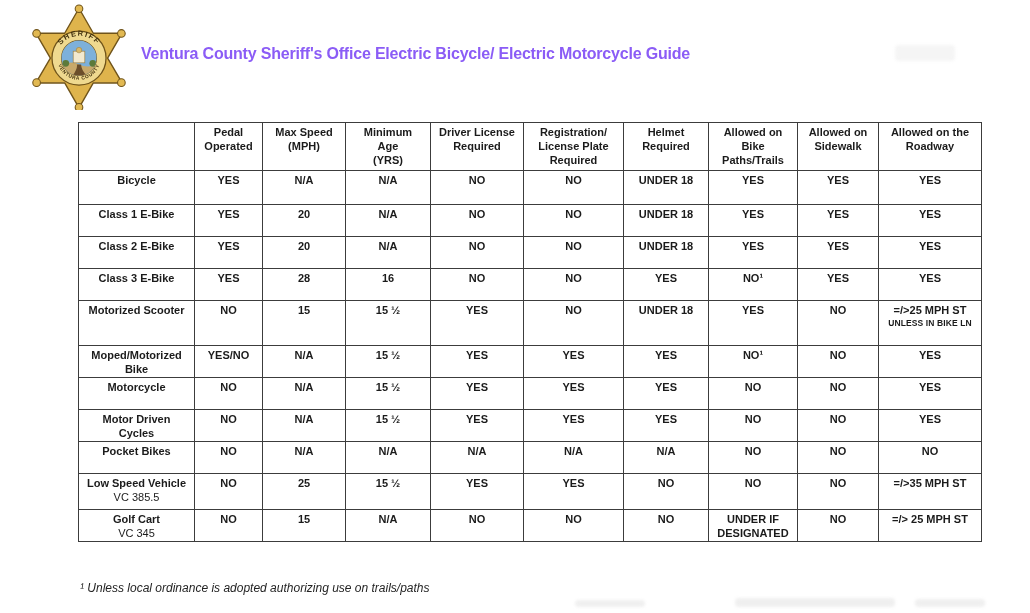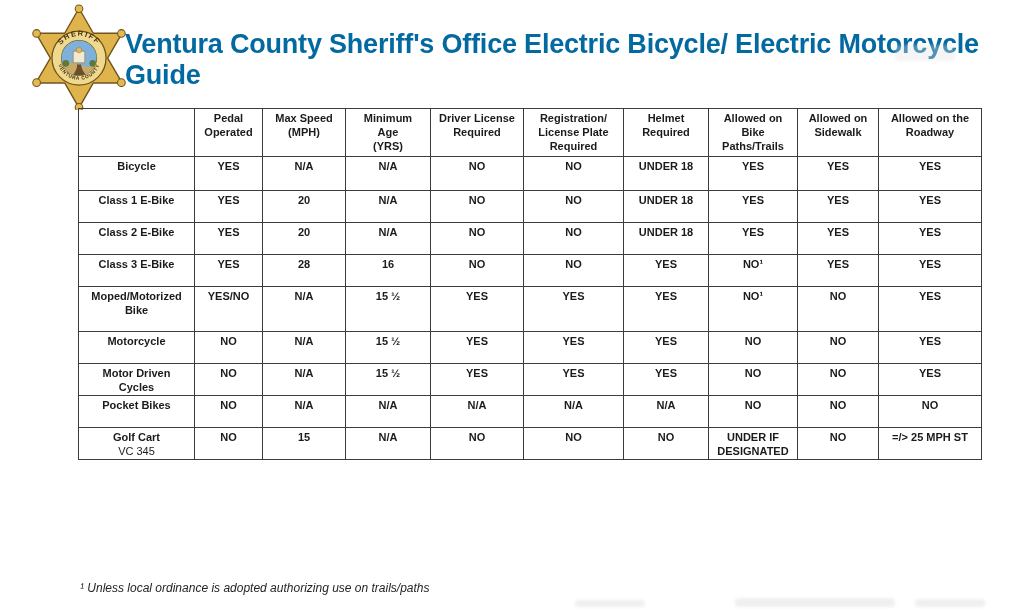--- a/index.html
+++ b/index.html
@@ -12,28 +12,28 @@
   }
 
   
   .badge {
     position:absolute; left:26px; top:4px;
     width:106px; height:106px;
   }
   .title {
     position:absolute; left:123px; top:27px;
     width:880px;
-    font-size:27px; font-weight:bold; color:#0369a1;
+    font-size:16px; font-weight:bold; color:#8b5cf6;
     letter-spacing:-0.2px;
-    margin:2px;
+    margin:18px;
   }
 
   
   table.guide {
-    position:absolute; left:78px; top:108px;
+    position:absolute; left:78px; top:122px;
     width:903px;
     border-collapse:collapse;
     table-layout:fixed;
     padding-left:16px;
   }
   .guide th, .guide td {
     border:1.6px solid #3c3c3c;
     font-weight:bold;
     font-size:11px;
     line-height:1.25;
@@ -201,20 +201,32 @@
           <td>28</td>
           <td>16</td>
           <td>NO</td>
           <td>NO</td>
           <td>YES</td>
           <td>NO¹</td>
           <td>YES</td>
           <td>YES</td>
         </tr>
         <tr>
+          <th>Motorized Scooter</th>
+          <td>NO</td>
+          <td>15</td>
+          <td>15 ½</td>
+          <td>YES</td>
+          <td>NO</td>
+          <td>UNDER 18</td>
+          <td>YES</td>
+          <td>NO</td>
+          <td>=/&gt;25 MPH ST<div class="cell-note">UNLESS IN BIKE LN</div></td>
+        </tr>
+        <tr>
           <th>Moped/Motorized
 Bike</th>
           <td>YES/NO</td>
           <td>N/A</td>
           <td>15 ½</td>
           <td>YES</td>
           <td>YES</td>
           <td>YES</td>
           <td>NO¹</td>
           <td>NO</td>
@@ -249,20 +261,32 @@
           <th>Pocket Bikes</th>
           <td>NO</td>
           <td>N/A</td>
           <td>N/A</td>
           <td>N/A</td>
           <td>N/A</td>
           <td>N/A</td>
           <td>NO</td>
           <td>NO</td>
           <td>NO</td>
+        </tr>
+        <tr>
+          <th>Low Speed Vehicle<div class="sublabel">VC 385.5</div></th>
+          <td>NO</td>
+          <td>25</td>
+          <td>15 ½</td>
+          <td>YES</td>
+          <td>YES</td>
+          <td>NO</td>
+          <td>NO</td>
+          <td>NO</td>
+          <td>=/&gt;35 MPH ST</td>
         </tr>
         <tr>
           <th>Golf Cart<div class="sublabel">VC 345</div></th>
           <td>NO</td>
           <td>15</td>
           <td>N/A</td>
           <td>NO</td>
           <td>NO</td>
           <td>NO</td>
           <td>UNDER IF

